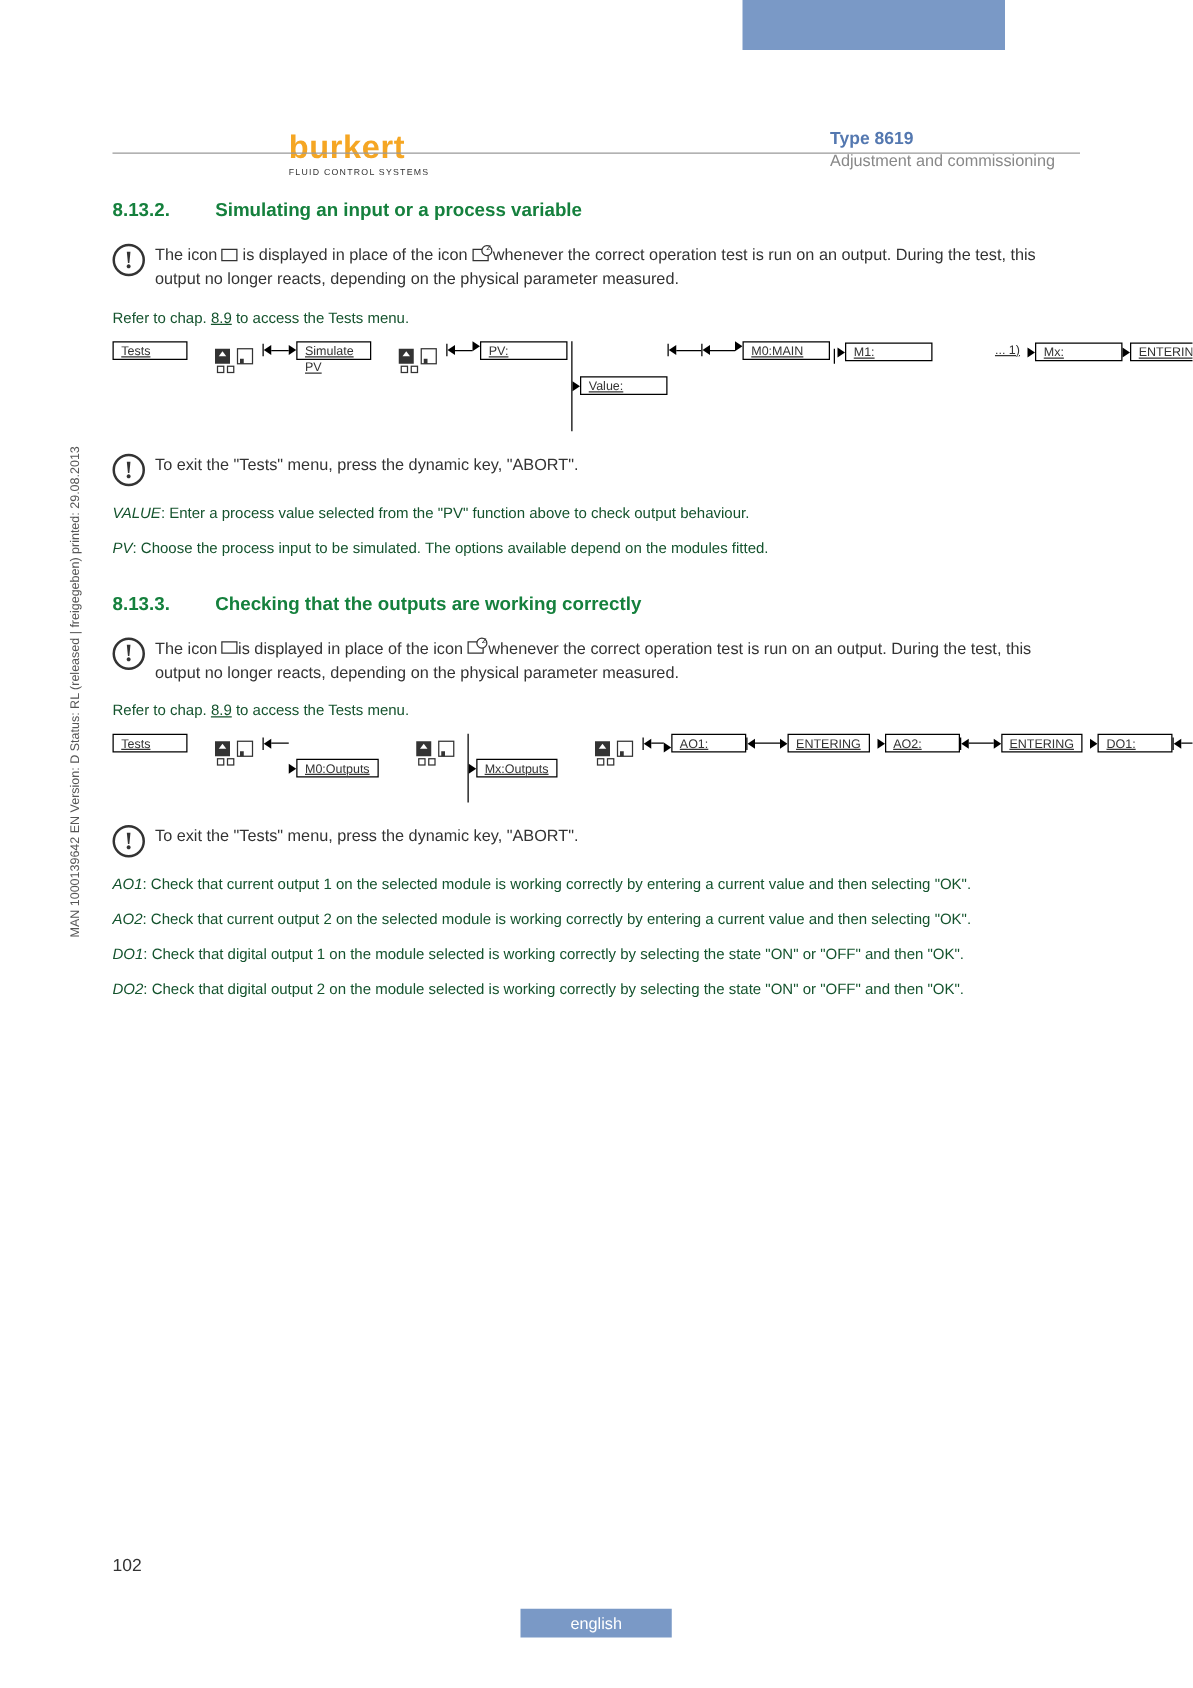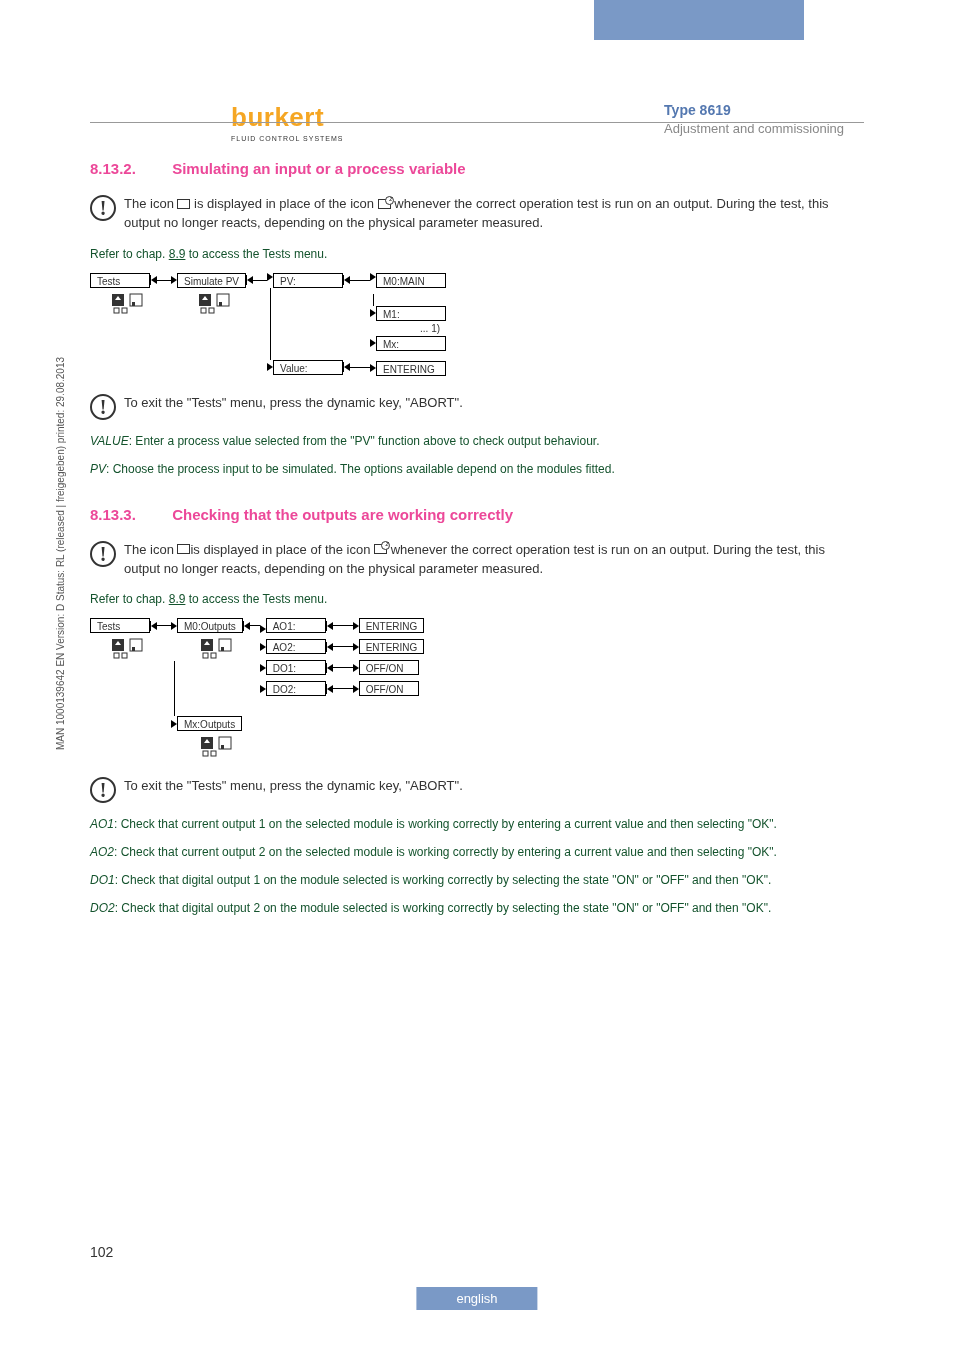--- a/index.html
+++ b/index.html
@@ -8,21 +8,21 @@
   .accent-box { position: absolute; top: 0; right: 150px; width: 210px; height: 40px; background: #7a99c6; }
   .header-row { position: absolute; top: 55px; left: 16px; right: 0; height: 55px; margin-top: 47px; }
   .logo { position: absolute; left: 215px; top: 0; }
   .logo-text { color: #f5a623; font-size: 26px; font-weight: bold; letter-spacing: 0.5px; font-family: Arial; }
   .logo-sub { color: #333; font-size: 7px; letter-spacing: 1px; margin-top: 2px; }
   .doc-title { position: absolute; right: 110px; top: 0; text-align: left; }
   .doc-title .type { color: #5478b0; font-size: 14px; font-weight: bold; }
   .doc-title .sec { color: #888; font-size: 13px; margin-top: 3px; }
   .hr { position: absolute; top: 122px; left: 90px; right: 90px; height: 1px; background: #999; }
   .content { position: absolute; top: 160px; left: 90px; right: 90px; }
-  .h2 { font-size: 15px; font-weight: bold; color: #ec4899; margin-bottom: 18px; }
+  .h2 { font-size: 15px; font-weight: bold; color: #15803d; margin-bottom: 18px; }
   .h2 .num { display: inline-block; width: 78px; }
   .icon-warn { display: inline-block; width: 26px; height: 26px; border: 2.5px solid #333; border-radius: 50%; text-align: center; line-height: 22px; font-size: 20px; font-weight: bold; font-family: Georgia, serif; vertical-align: top; flex: 0 0 26px; }
   .warn-row { display: flex; align-items: flex-start; gap: 8px; margin-bottom: 12px; }
   .warn-text { font-size: 13px; line-height: 1.45; color: #333; flex: 1; }
   .inline-icon { display: inline-block; width: 13px; height: 10px; border: 1.2px solid #333; vertical-align: middle; position: relative; top: -1px; }
   .inline-icon.dot::after { content: ""; position: absolute; width: 7px; height: 7px; border: 1px solid #333; right: -4px; top: -4px; border-radius: 50%; background: #fff; font-size: 6px; }
   .inline-icon.dot::before { content: "z"; position: absolute; right: -3px; top: -6px; font-size: 7px; color: #333; z-index: 2; font-style: italic; }
   .body-text { font-size: 12px; line-height: 1.5; margin-bottom: 10px; color: #14532d; }
   .body-text .u { text-decoration: underline; }
   .body-text i { font-style: italic; }
@@ -34,21 +34,21 @@
   .arrow-l { display: inline-block; width: 0; height: 0; border-top: 4px solid transparent; border-bottom: 4px solid transparent; border-right: 6px solid #000; }
   .line-h { display: inline-block; height: 1px; background: #000; }
   .block-end { display: inline-block; width: 1px; height: 10px; background: #000; vertical-align: middle; }
   .nav-icons { display: flex; gap: 10px; margin-top: 4px; margin-left: 20px; }
   .footnote { font-size: 11px; font-style: italic; color: #555; margin: 12px 0 16px 0; }
   .footnote .u { text-decoration: underline; }
   .sidebar-text { position: absolute; left: 55px; top: 750px; transform: rotate(-90deg); transform-origin: left top; font-size: 10px; color: #555; white-space: nowrap; }
   .page-num { position: absolute; left: 90px; bottom: 90px; font-size: 14px; color: #333; }
   .lang-box { position: absolute; left: 50%; transform: translateX(-50%); bottom: 40px; background: #7a99c6; color: #fff; font-size: 13px; padding: 4px 40px; }
   .sec2 { margin-top: 28px; }
-  .vstack { display: flex; flex-direction: column; }
+  .vstack { display: flex; flex-direction: row; text-decoration: underline; }
 </style>
 </head>
 <body>
 
 <div class="top-band">
   <div class="accent-box"></div>
 </div>
 
 <div class="header-row">
   <div class="logo">

